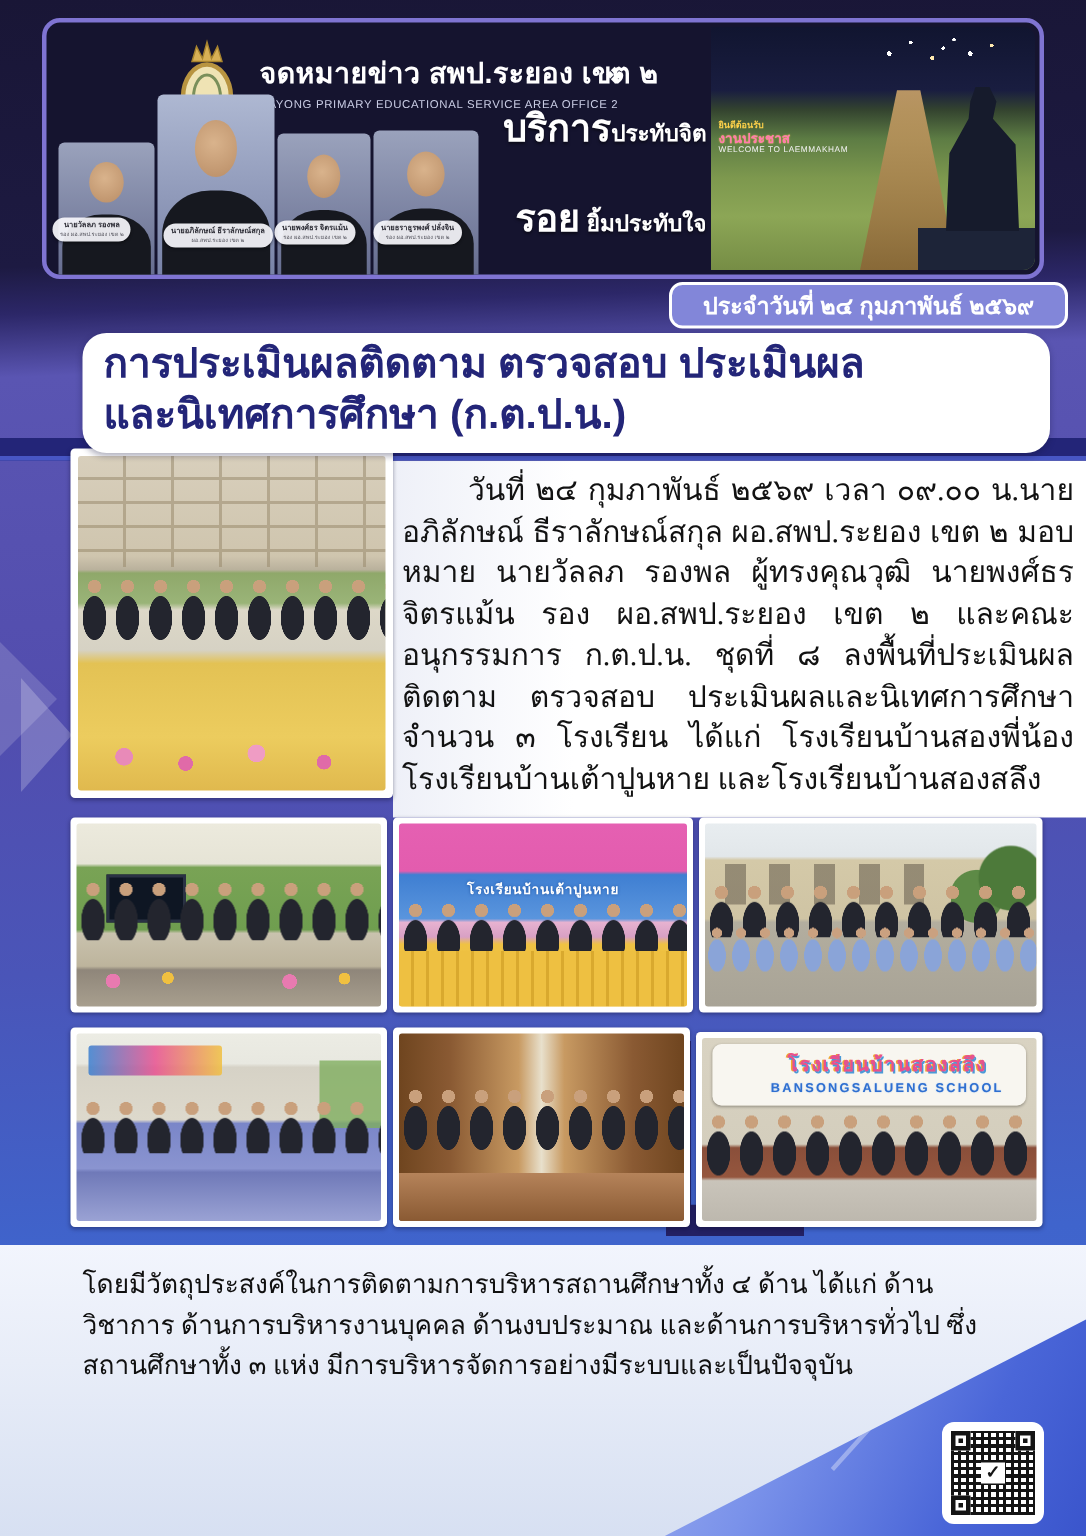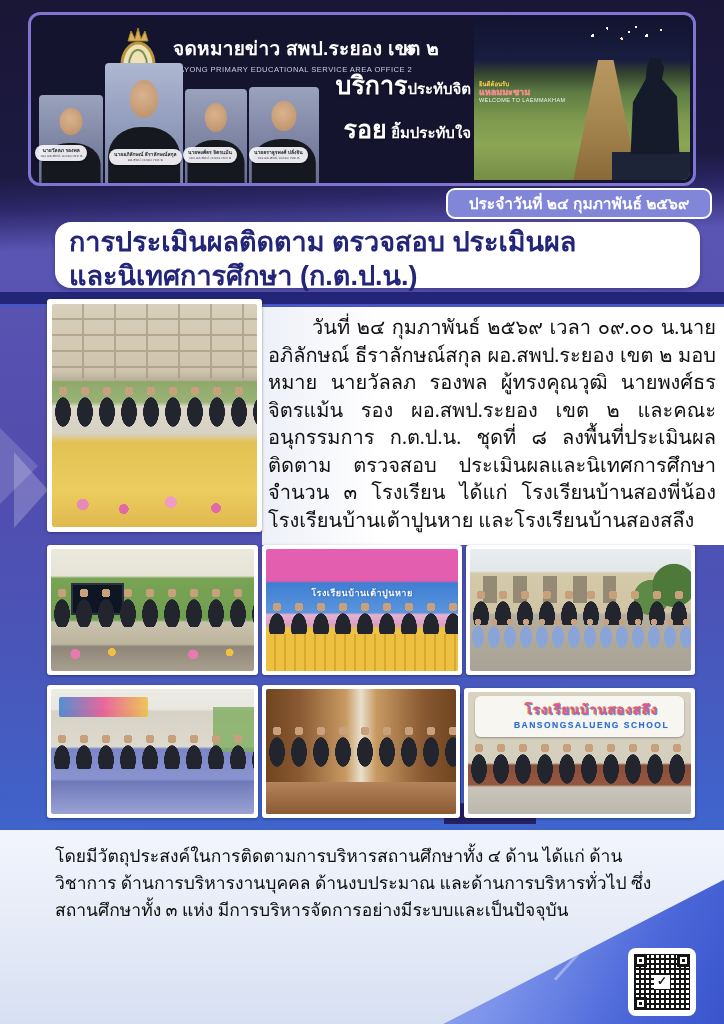--- a/index.html
+++ b/index.html
@@ -33,21 +33,21 @@
   .name-pill .nm { font-size:5px; font-weight:bold; color:#2a2a33; white-space:nowrap; line-height:7px; }
   .name-pill .tt { font-size:3.8px; color:#55555e; white-space:nowrap; line-height:5px; }
   .np1 { left:4px;   top:130px; }
   .np2 { left:78px;  top:134px; }
   .np3 { left:152px; top:132px; }
   .np4 { left:218px; top:132px; }
 
   .slogan { left:228px; top:50px; width:212px; text-align:right; color:#fff; text-shadow:0 1px 2px rgba(0,0,0,.5); }
   .slogan .big { font-size:25px; font-weight:bold; }
   .slogan .small { font-size:15px; font-weight:bold; }
-  .slogan .row2 { margin-top:4px; }
+  .slogan .row2 { margin-top:20px; }
 
   
   .scene { right:3px; top:3px; width:216px; height:162px; border-radius:0 8px 8px 0; overflow:hidden;
            background:linear-gradient(180deg,#111530 0%,#191d40 26%,#33432f 34%,#5d7c44 46%,#7d984e 62%,#8ca656 78%,#768d45 100%); }
   .fireworks { right:18px; top:4px; width:90px; height:46px;
     background:
       radial-gradient(circle 1.6px at 12% 30%, #fff 97%, transparent),
       radial-gradient(circle 1.2px at 28% 14%, #fff 97%, transparent),
       radial-gradient(circle 1.4px at 44% 36%, #ffe9b0 97%, transparent),
       radial-gradient(circle 1.1px at 60% 10%, #fff 97%, transparent),
@@ -61,21 +61,21 @@
   .pedestal { right:0; bottom:0; width:78px; height:28px; background:#1d2438; }
   .scene-caption { left:5px; top:62px; width:110px; line-height:8px; }
   .sc1 { font-size:6px; color:#ffd24a; font-weight:bold; }
   .sc2 { font-size:9px; color:#ff7ab0; font-weight:bold; text-shadow:0 0 1px #ffd24a; }
   .sc3 { font-size:5.5px; color:#f2f2f2; letter-spacing:.4px; }
 
   
   .date-badge { left:446px; top:188px; width:266px; height:31px; background:#8286d9; border:2px solid #fff;
                 border-radius:9px; color:#fff; font-size:15.5px; font-weight:bold;
                 display:flex; align-items:center; justify-content:center; }
-  .headline-card { left:55px; top:222px; width:645px; height:66px; background:#ffffff; border-radius:16px;
+  .headline-card { left:55px; top:222px; width:645px; height:80px; background:#ffffff; border-radius:16px;
                    padding:3px 16px 0 14px; box-shadow:0 2px 4px rgba(20,20,60,.35); z-index:4; }
   .headline-card .h-line { color:#232578; font-size:27px; font-weight:bold; line-height:34px; white-space:nowrap; }
   .navy-band { left:0; top:292px; width:724px; height:15px; background:#232578; border-bottom:3px solid #4756c4; z-index:2; }
 
   
   .body-panel { left:262px; top:307px; width:462px; height:238px;
                 background:linear-gradient(90deg,#eef0f8 0%,#ffffff 26%,#ffffff 100%); z-index:1; }
   .body-text { left:268px; top:314px; width:448px; height:226px; font-family:"Liberation Serif", serif;
                font-size:20px; line-height:27.5px; color:#121212; text-align:justify; text-indent:2.2em; z-index:3; }
 
@@ -240,21 +240,21 @@
       </div>
     </div>
 
     <div class="abs scene">
       <div class="abs fireworks"></div>
       <div class="abs bridge"></div>
       <div class="abs pedestal"></div>
       <div class="abs statue"></div>
       <div class="abs scene-caption">
         <div class="sc1">ยินดีต้อนรับ</div>
-        <div class="sc2">แหลมมะขาม</div>
+        <div class="sc2">งานประชาส</div>
         <div class="sc3">WELCOME TO LAEMMAKHAM</div>
       </div>
     </div>
   </div>
 
   <div class="abs date-badge">ประจำวันที่ ๒๔ กุมภาพันธ์ ๒๕๖๙</div>
 
   <div class="abs navy-band"></div>
 
   <div class="abs headline-card">

